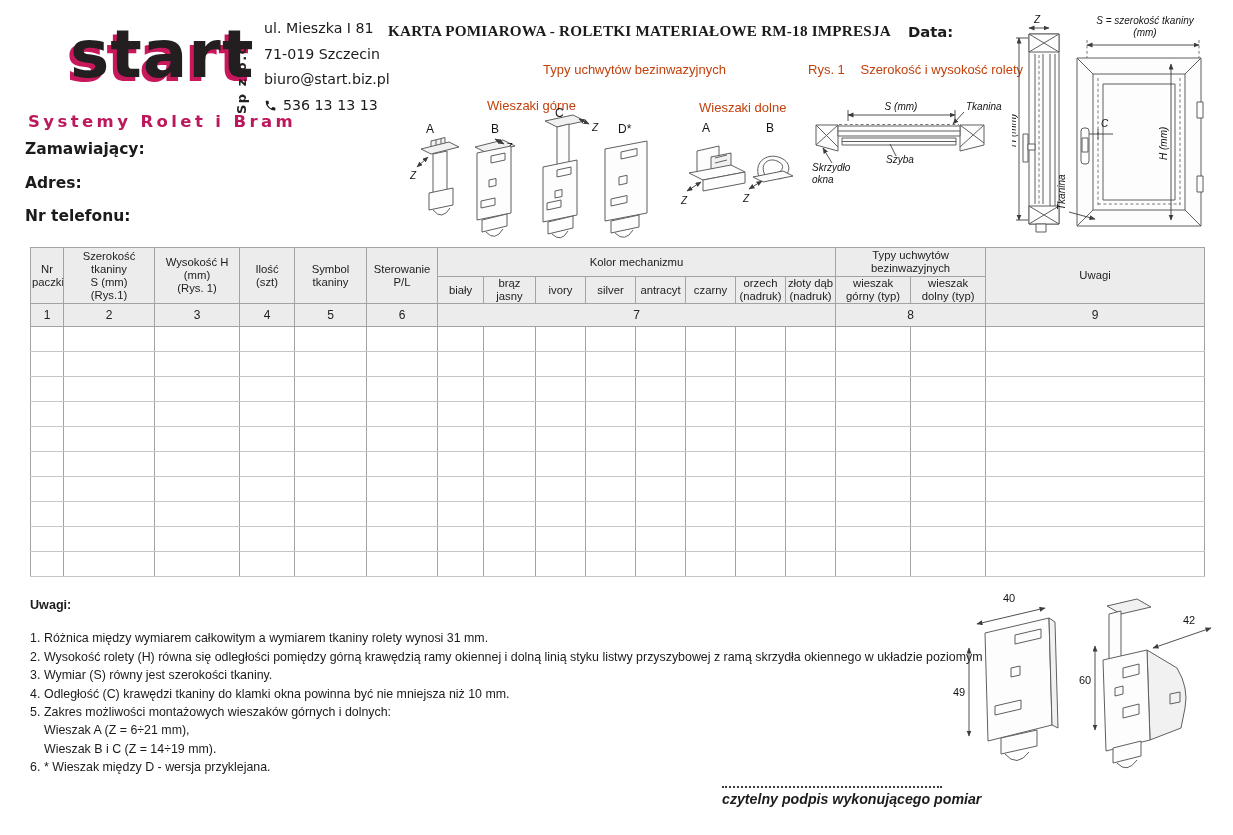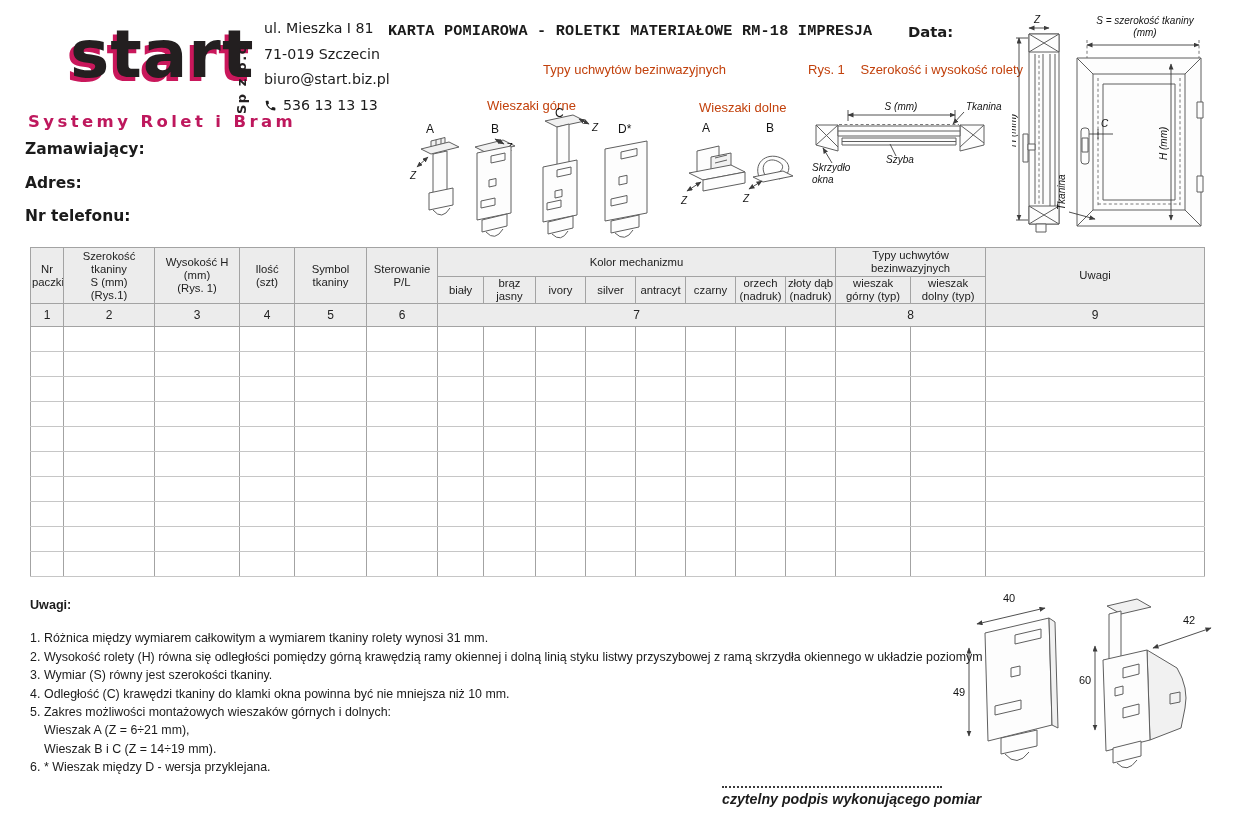--- a/index.html
+++ b/index.html
@@ -20,21 +20,21 @@
                 font-size:16.5px;font-weight:700;letter-spacing:3.4px;color:#be185d;white-space:nowrap;}
 
   
   .contact-block{position:absolute;left:264px;top:16px;width:130px;
                  font-family:"DejaVu Sans",sans-serif;font-size:14.2px;font-weight:500;
                  line-height:25.5px;color:#1b1b1b;white-space:nowrap;}
   .phone-line{display:flex;align-items:center;gap:6px;}
   .phone-line svg{width:13px;height:13px;flex:none;}
 
   
-  .doc-title{position:absolute;left:388px;top:22px;font-family:Liberation Mono, monospace;
+  .doc-title{position:absolute;left:388px;top:22px;font-family:Liberation Serif, serif;
              font-size:15.2px;font-weight:800;letter-spacing:0.2px;white-space:nowrap;}
   .doc-date{position:absolute;left:908px;top:23px;font-family:"DejaVu Sans",sans-serif;
             font-size:14.8px;font-weight:600;}
   .field-label{position:absolute;left:25px;font-family:"DejaVu Sans",sans-serif;
                font-size:15.5px;font-weight:600;}
   .f-customer{top:140px;} .f-address{top:174px;} .f-phone{top:207px;}
 
   
   .diag-title{position:absolute;font-size:13px;color:#c2410c;white-space:nowrap;}
   .hangers-title{left:492px;top:62px;width:285px;text-align:center;}

